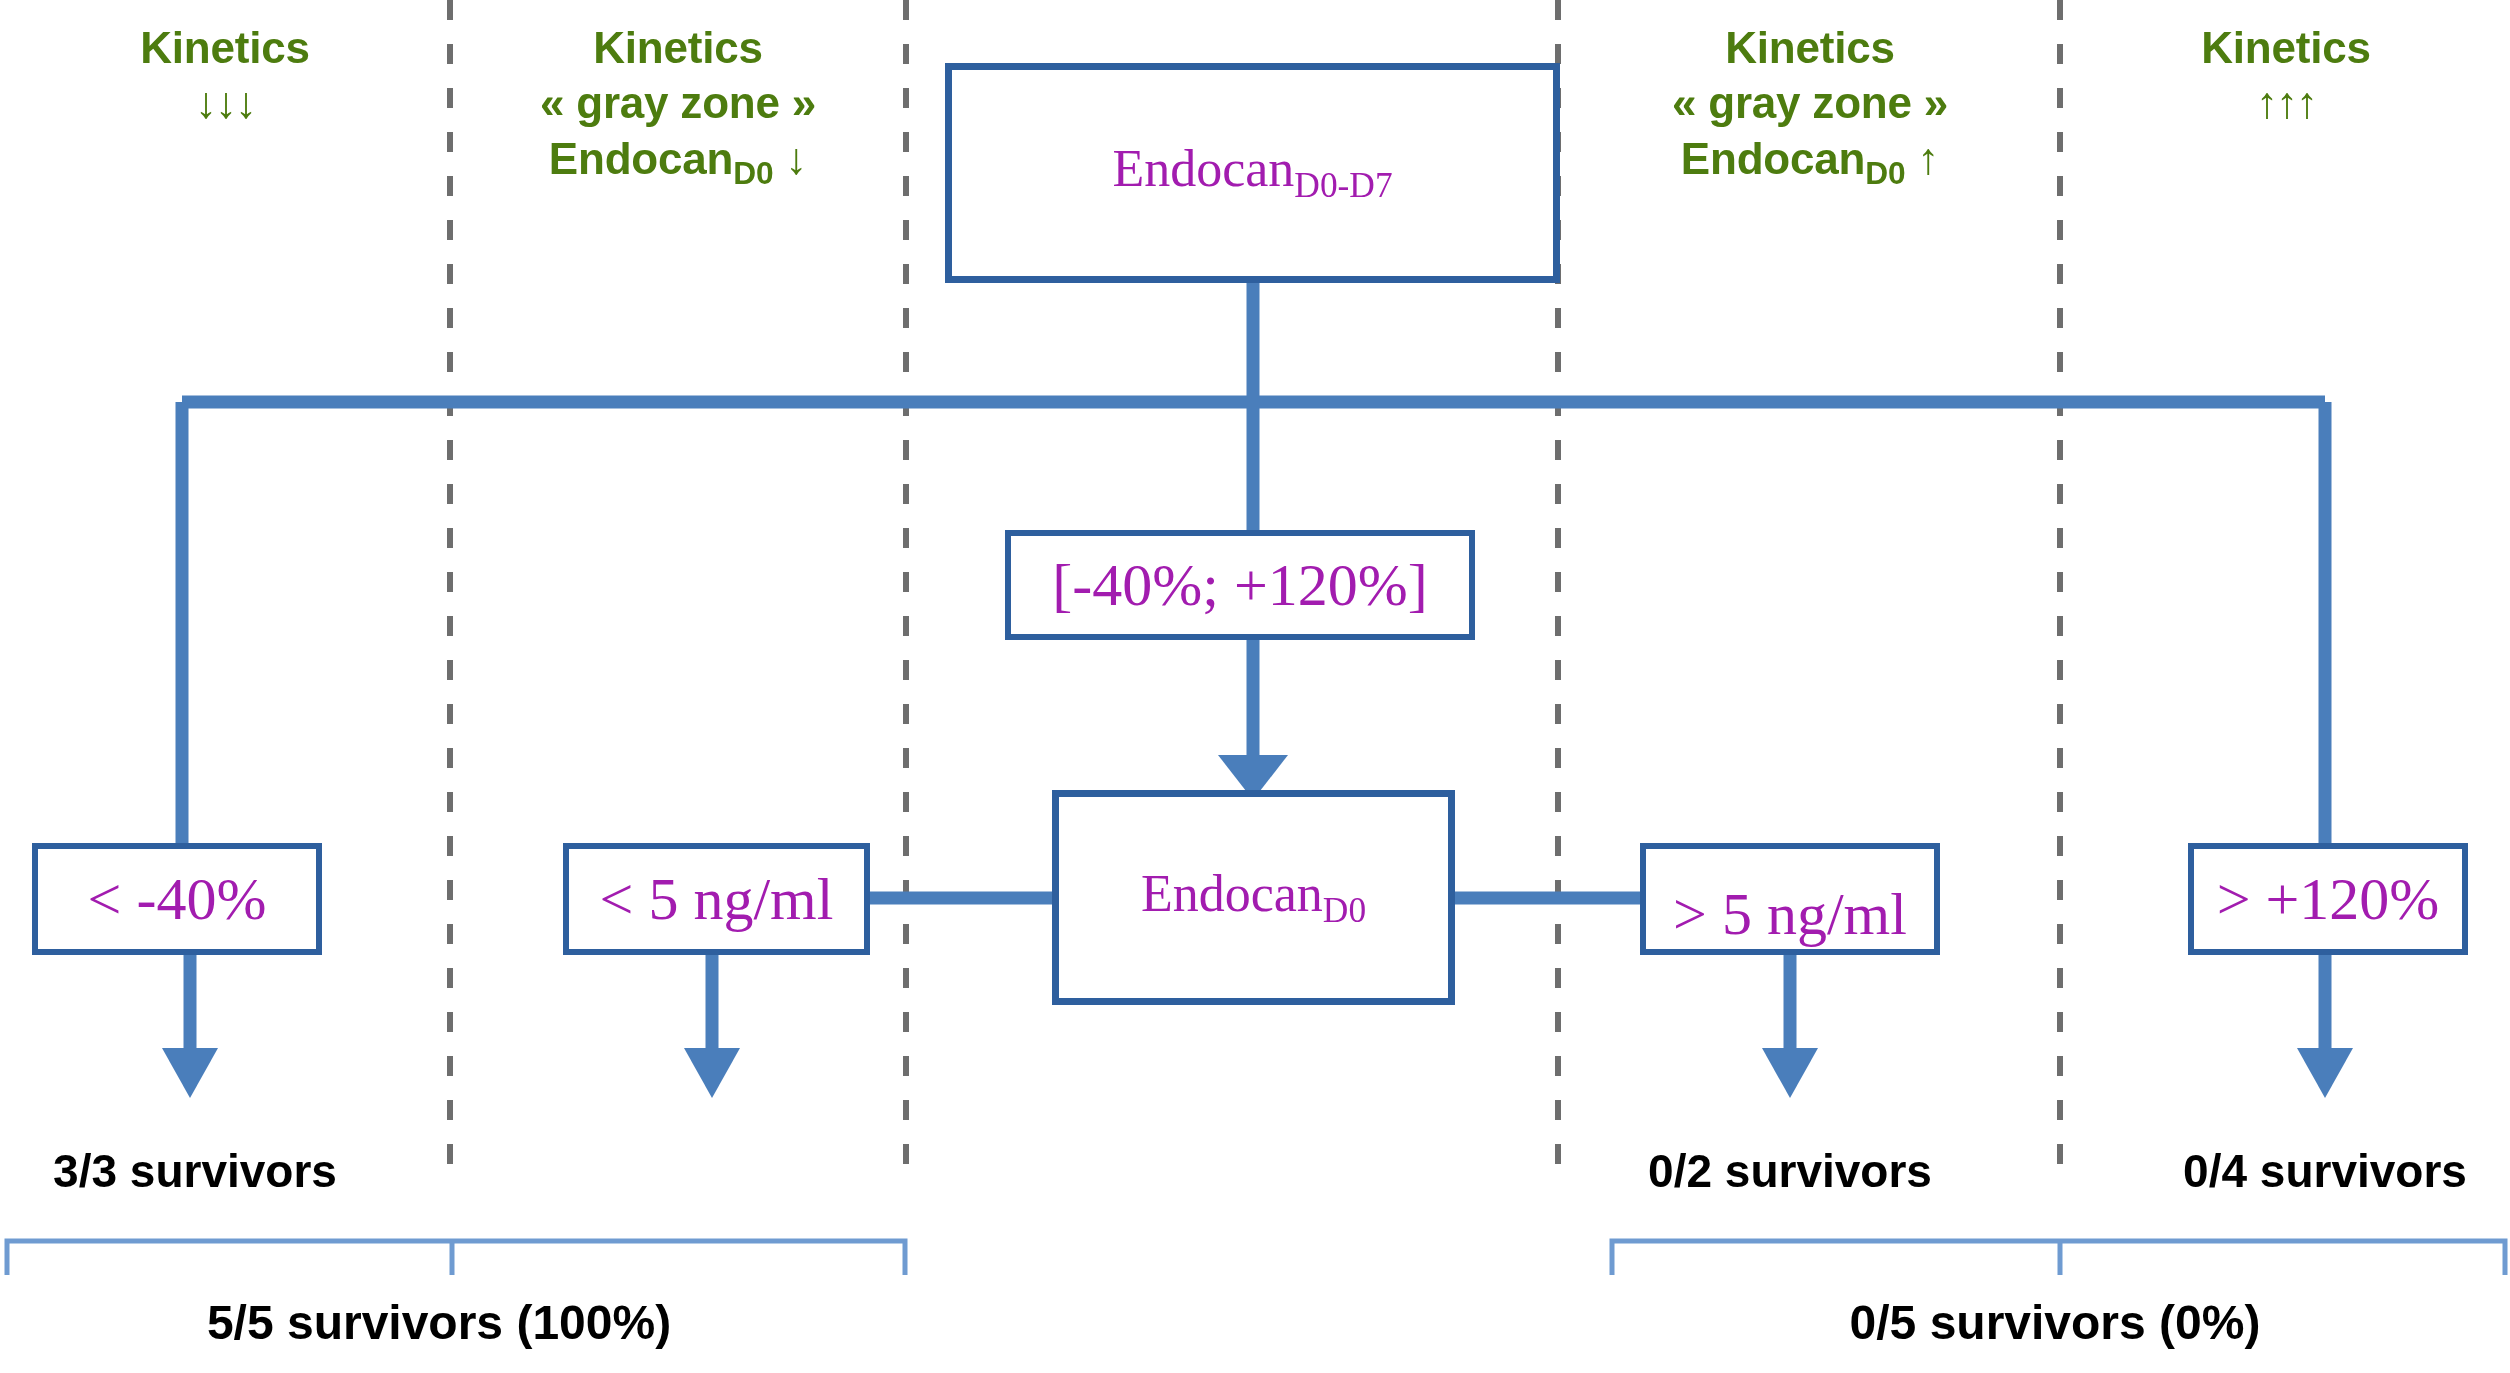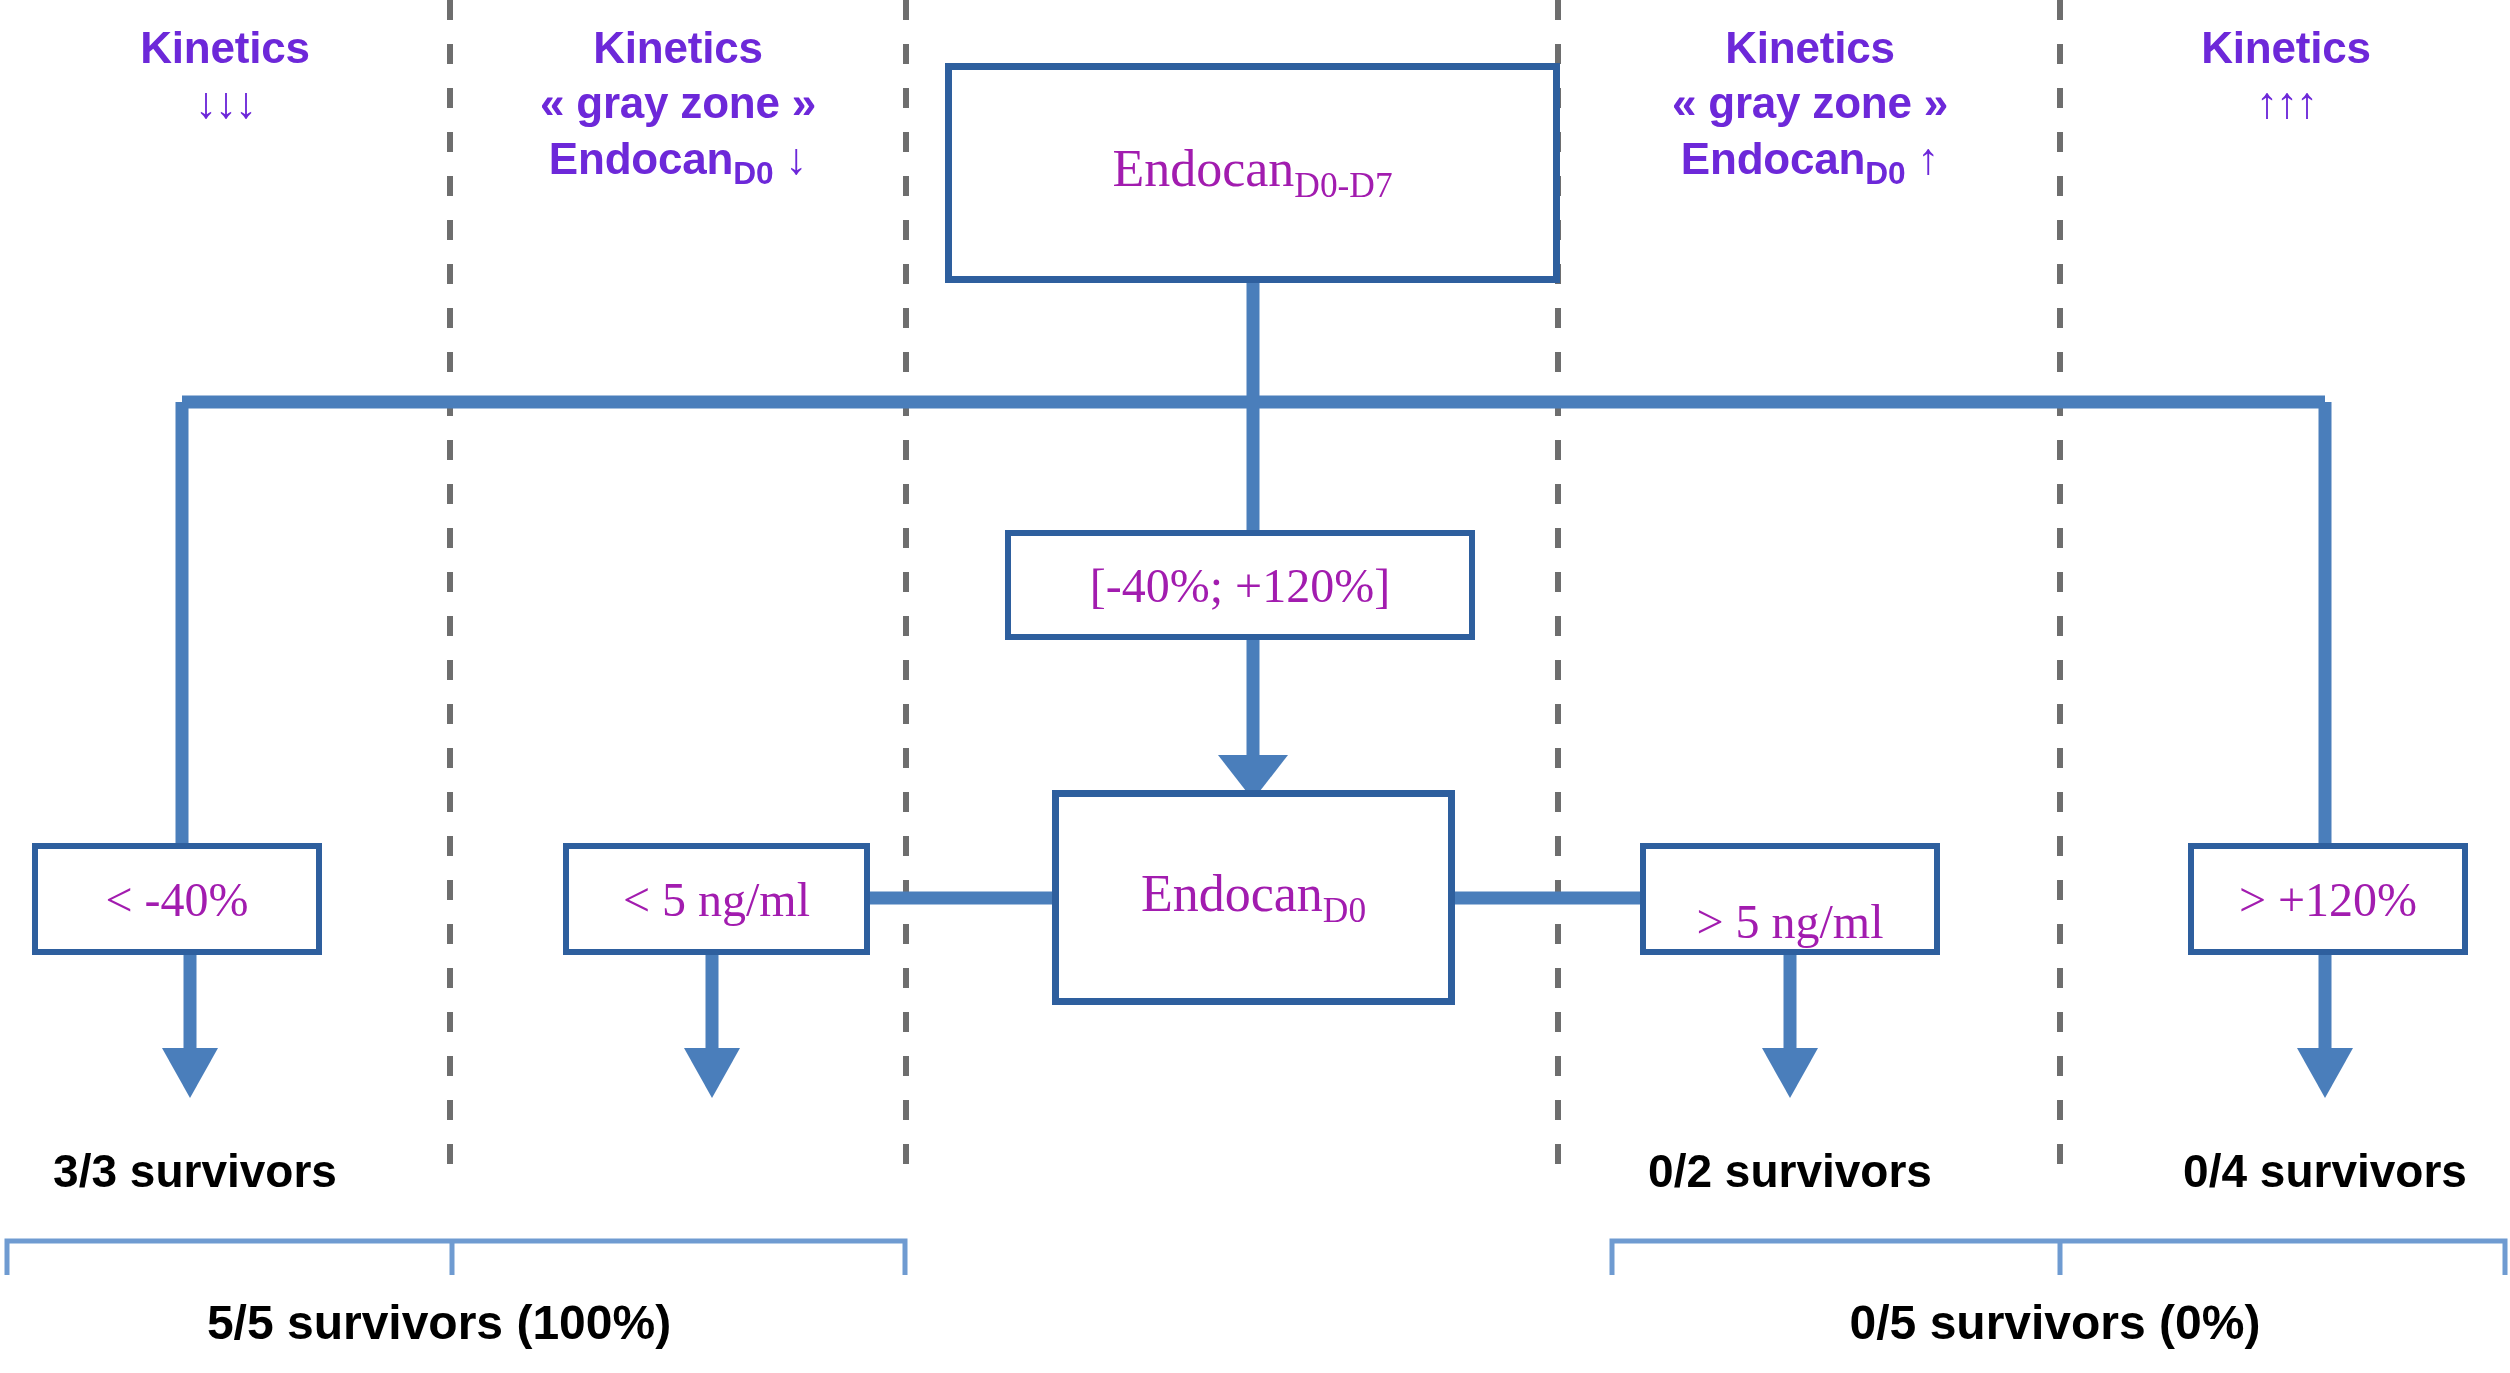--- a/index.html
+++ b/index.html
@@ -22,21 +22,21 @@
     left: 0;
     top: 0;
     width: 2510px;
     height: 1373px;
   }
   
   .col-header {
     position: absolute;
     text-align: center;
     font-weight: bold;
-    color: #6d28d9;
+    color: #4d7c0f;
     font-size: 44px;
     line-height: 1.26;
     letter-spacing: -0.2px;
   }
   .col-header .sub {
     font-size: 0.72em;
     vertical-align: sub;
     font-weight: bold;
   }
   .arrow-row {
@@ -57,21 +57,21 @@
   }
   .node .txt {
     font-size: 52px;
     white-space: nowrap;
   }
   .node .sub {
     font-size: 0.68em;
     vertical-align: sub;
   }
   .node.small { border-width: 6px; }
-  .node.small .txt { font-size: 48px; }
+  .node.small .txt { font-size: 60px; }
   
   .survivor {
     position: absolute;
     text-align: center;
     font-weight: bold;
     font-size: 46px;
     color: #000000;
     white-space: nowrap;
     margin-top: 24px;
   }

